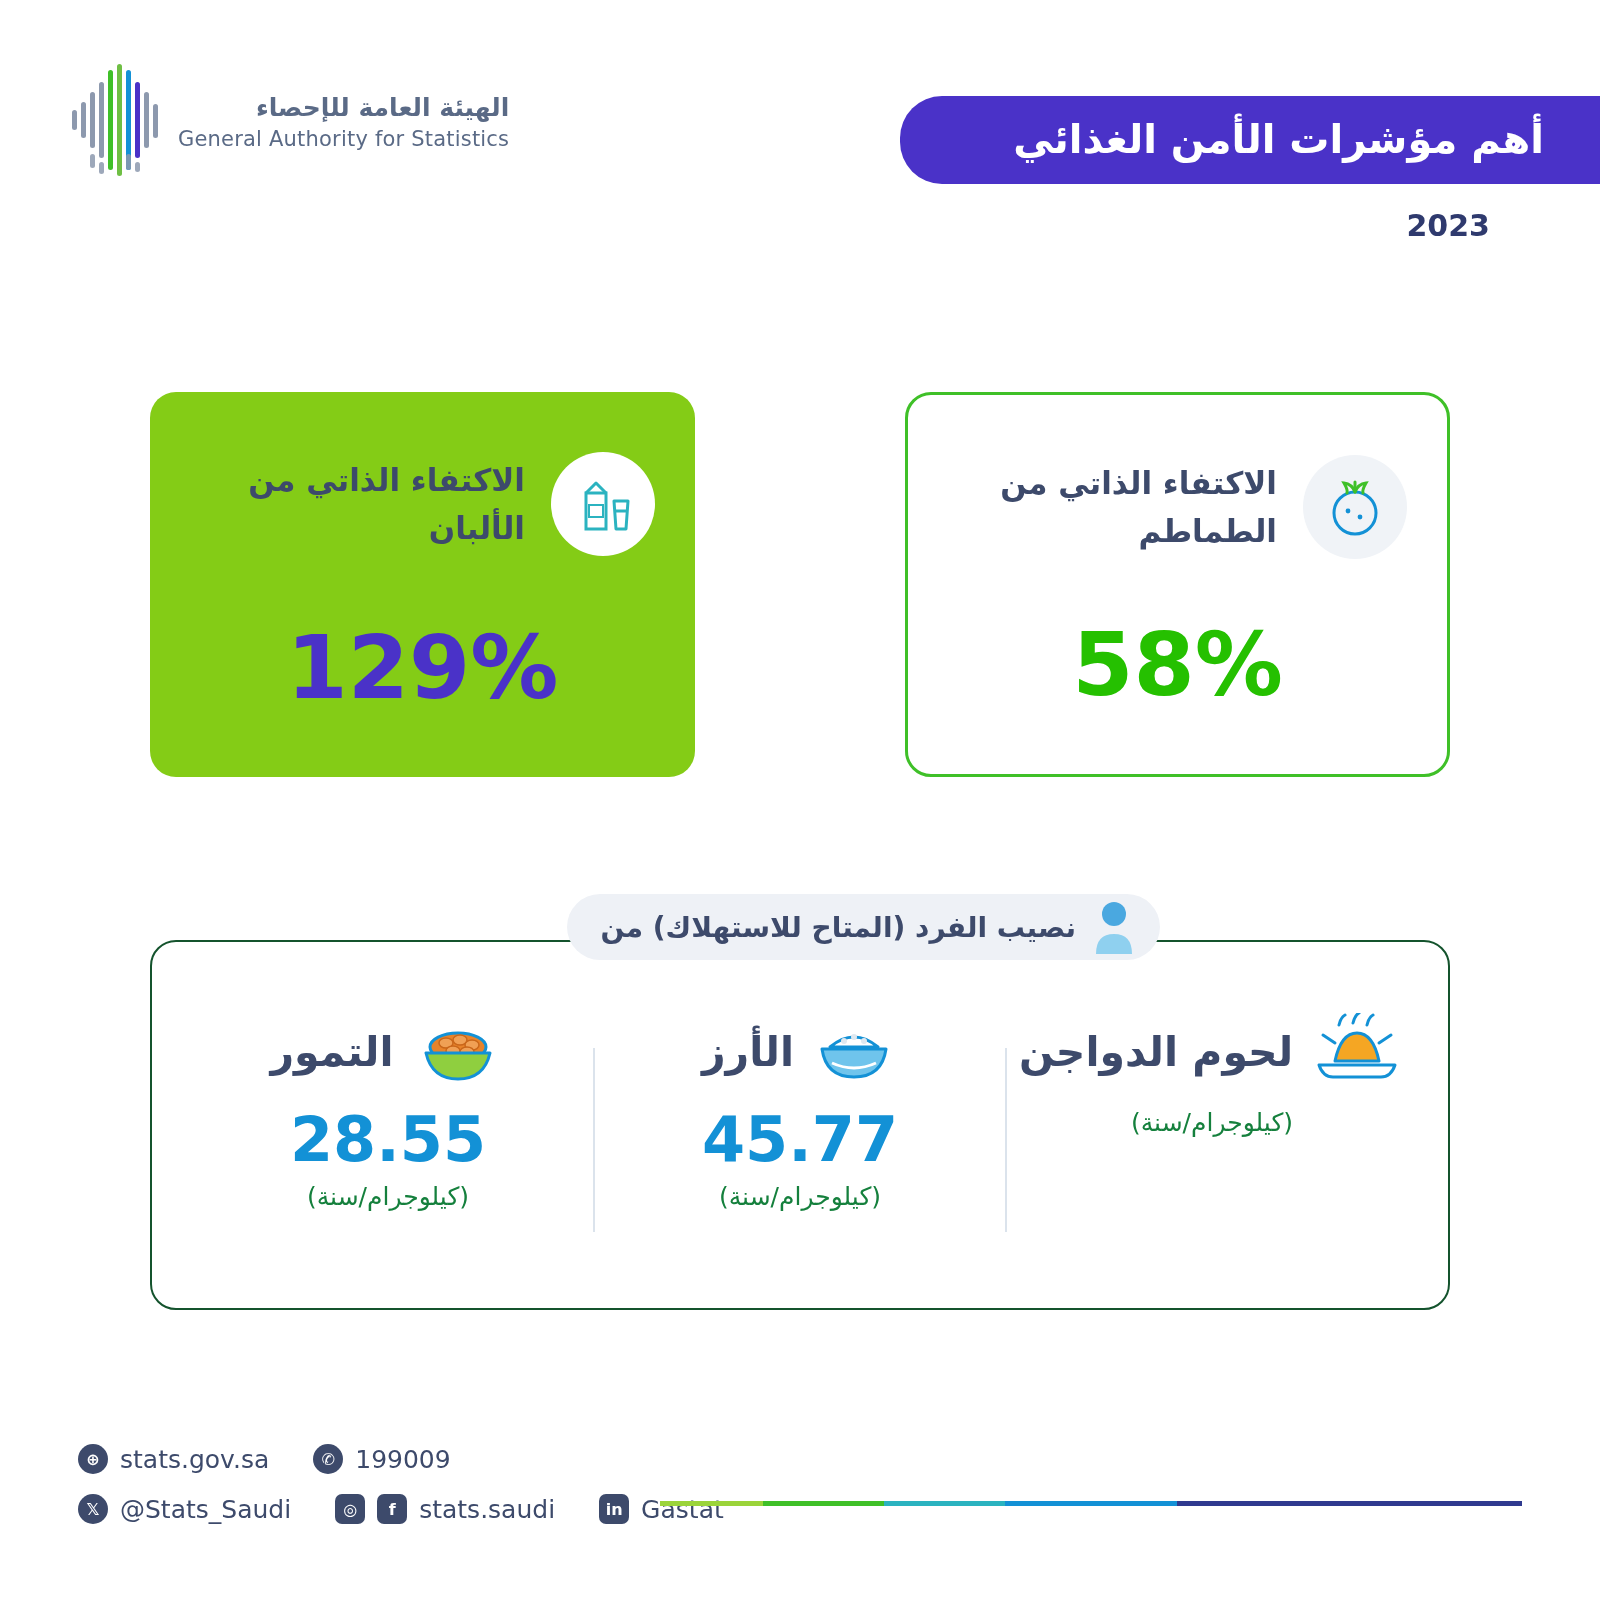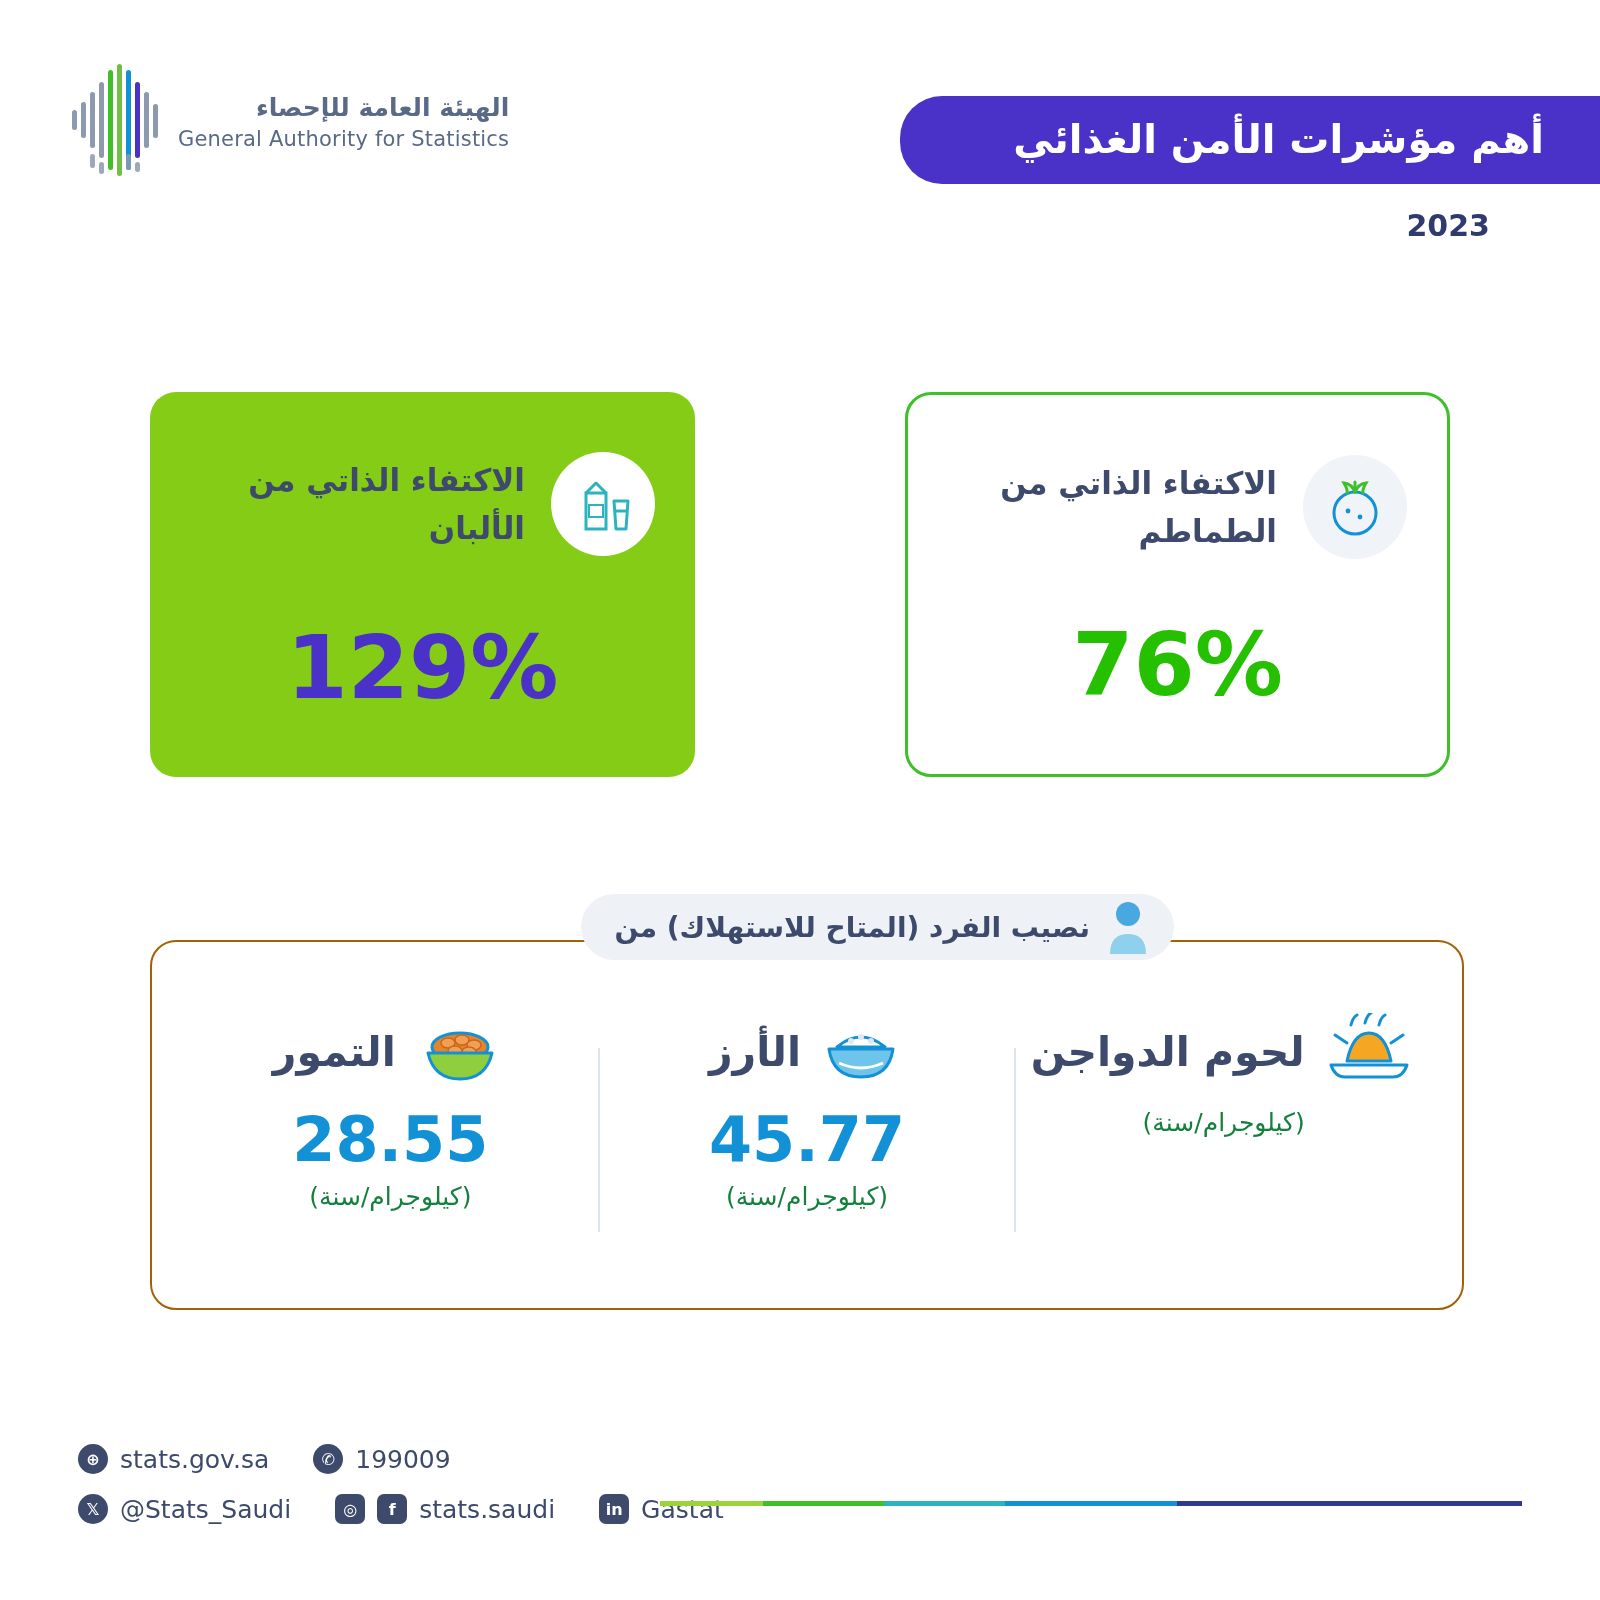--- a/index.html
+++ b/index.html
@@ -79,23 +79,23 @@
   .kpi-value {
     position: absolute; bottom: 58px; left: 0; right: 0;
     text-align: center; font-size: 88px; font-weight: bold;
     direction: ltr;
   }
   .kpi-card.milk .kpi-value { color: #4a32c8; }
   .kpi-card.tomato .kpi-value { color: #25c000; }
 
   
   .percap {
-    position: absolute; top: 940px; right: 136px; left: 150px;
+    position: absolute; top: 940px; right: 150px; left: 150px;
     height: 370px;
-    border: 2px solid #a16207; border-radius: 26px;
+    border: 2px solid #14532d; border-radius: 26px;
     background: #ffffff;
   }
   .percap-header {
     position: absolute; top: -48px; right: 288px;
     background: #eef1f6; border-radius: 40px;
     height: 66px; padding: 0 22px 0 34px;
     display: flex; align-items: center; gap: 14px;
     direction: rtl;
   }
   .percap-header .txt {
@@ -193,21 +193,21 @@
             <circle cx="36" cy="42" r="21" fill="none" stroke="#1391d6" stroke-width="3"></circle>
             <path d="M36 21 q-3 -8 -11 -9 q4 7 3 10" fill="none" stroke="#3fc028" stroke-width="3" stroke-linecap="round"></path>
             <path d="M36 21 q3 -8 11 -9 q-4 7 -3 10" fill="none" stroke="#3fc028" stroke-width="3" stroke-linecap="round"></path>
             <path d="M36 20 v-9" stroke="#3fc028" stroke-width="3" stroke-linecap="round"></path>
             <circle cx="29" cy="40" r="2.4" fill="#1391d6"></circle>
             <circle cx="41" cy="46" r="2.4" fill="#1391d6"></circle>
           </svg>
         </div>
         <div class="kpi-label">الاكتفاء الذاتي من الطماطم</div>
       </div>
-      <div class="kpi-value">76%</div>
+      <div class="kpi-value">58%</div>
     </div>
 
     <div class="kpi-card milk">
       <div class="kpi-head">
         <div class="kpi-icon">
           <svg width="78" height="78" viewBox="0 0 78 78">
             <path d="M22 28 h20 v36 h-20 z" fill="none" stroke="#2bb3c0" stroke-width="3"></path>
             <path d="M22 28 l10 -10 l10 10" fill="none" stroke="#2bb3c0" stroke-width="3" stroke-linejoin="round"></path>
             <rect x="25" y="40" width="14" height="12" fill="none" stroke="#2bb3c0" stroke-width="2"></rect>
             <path d="M50 36 h14 l-2 28 h-10 z" fill="none" stroke="#2bb3c0" stroke-width="3" stroke-linejoin="round"></path>

